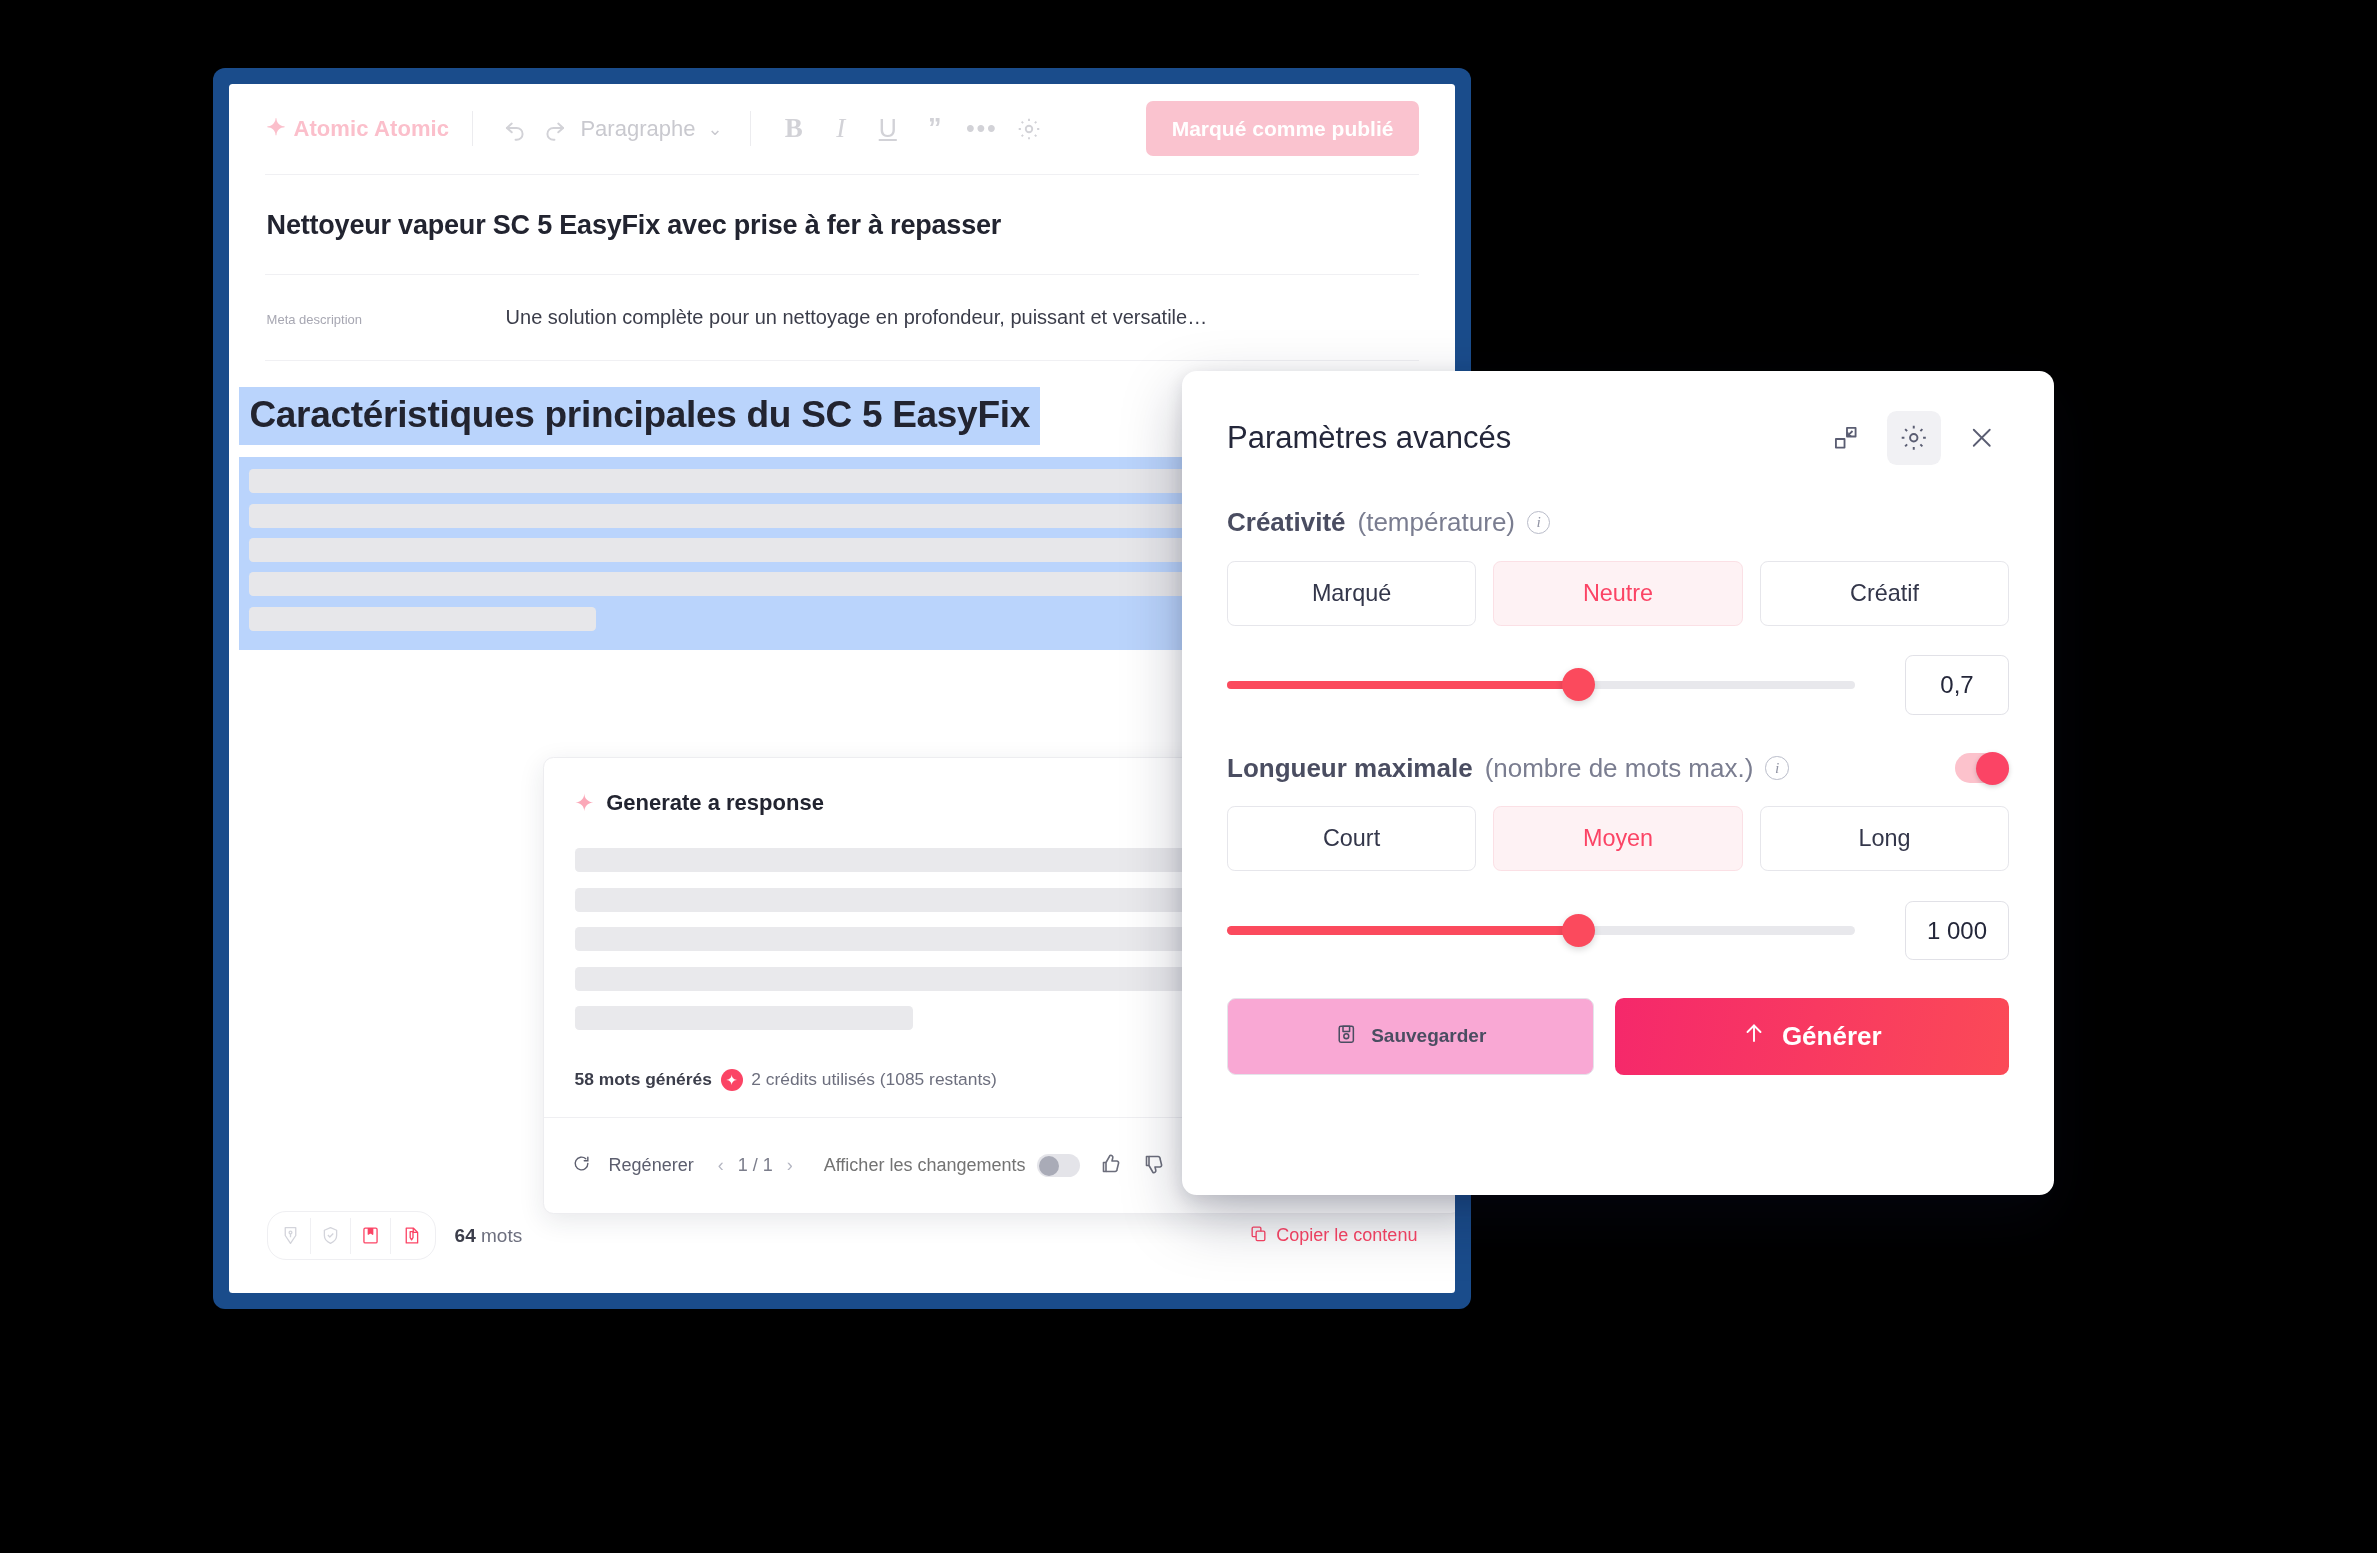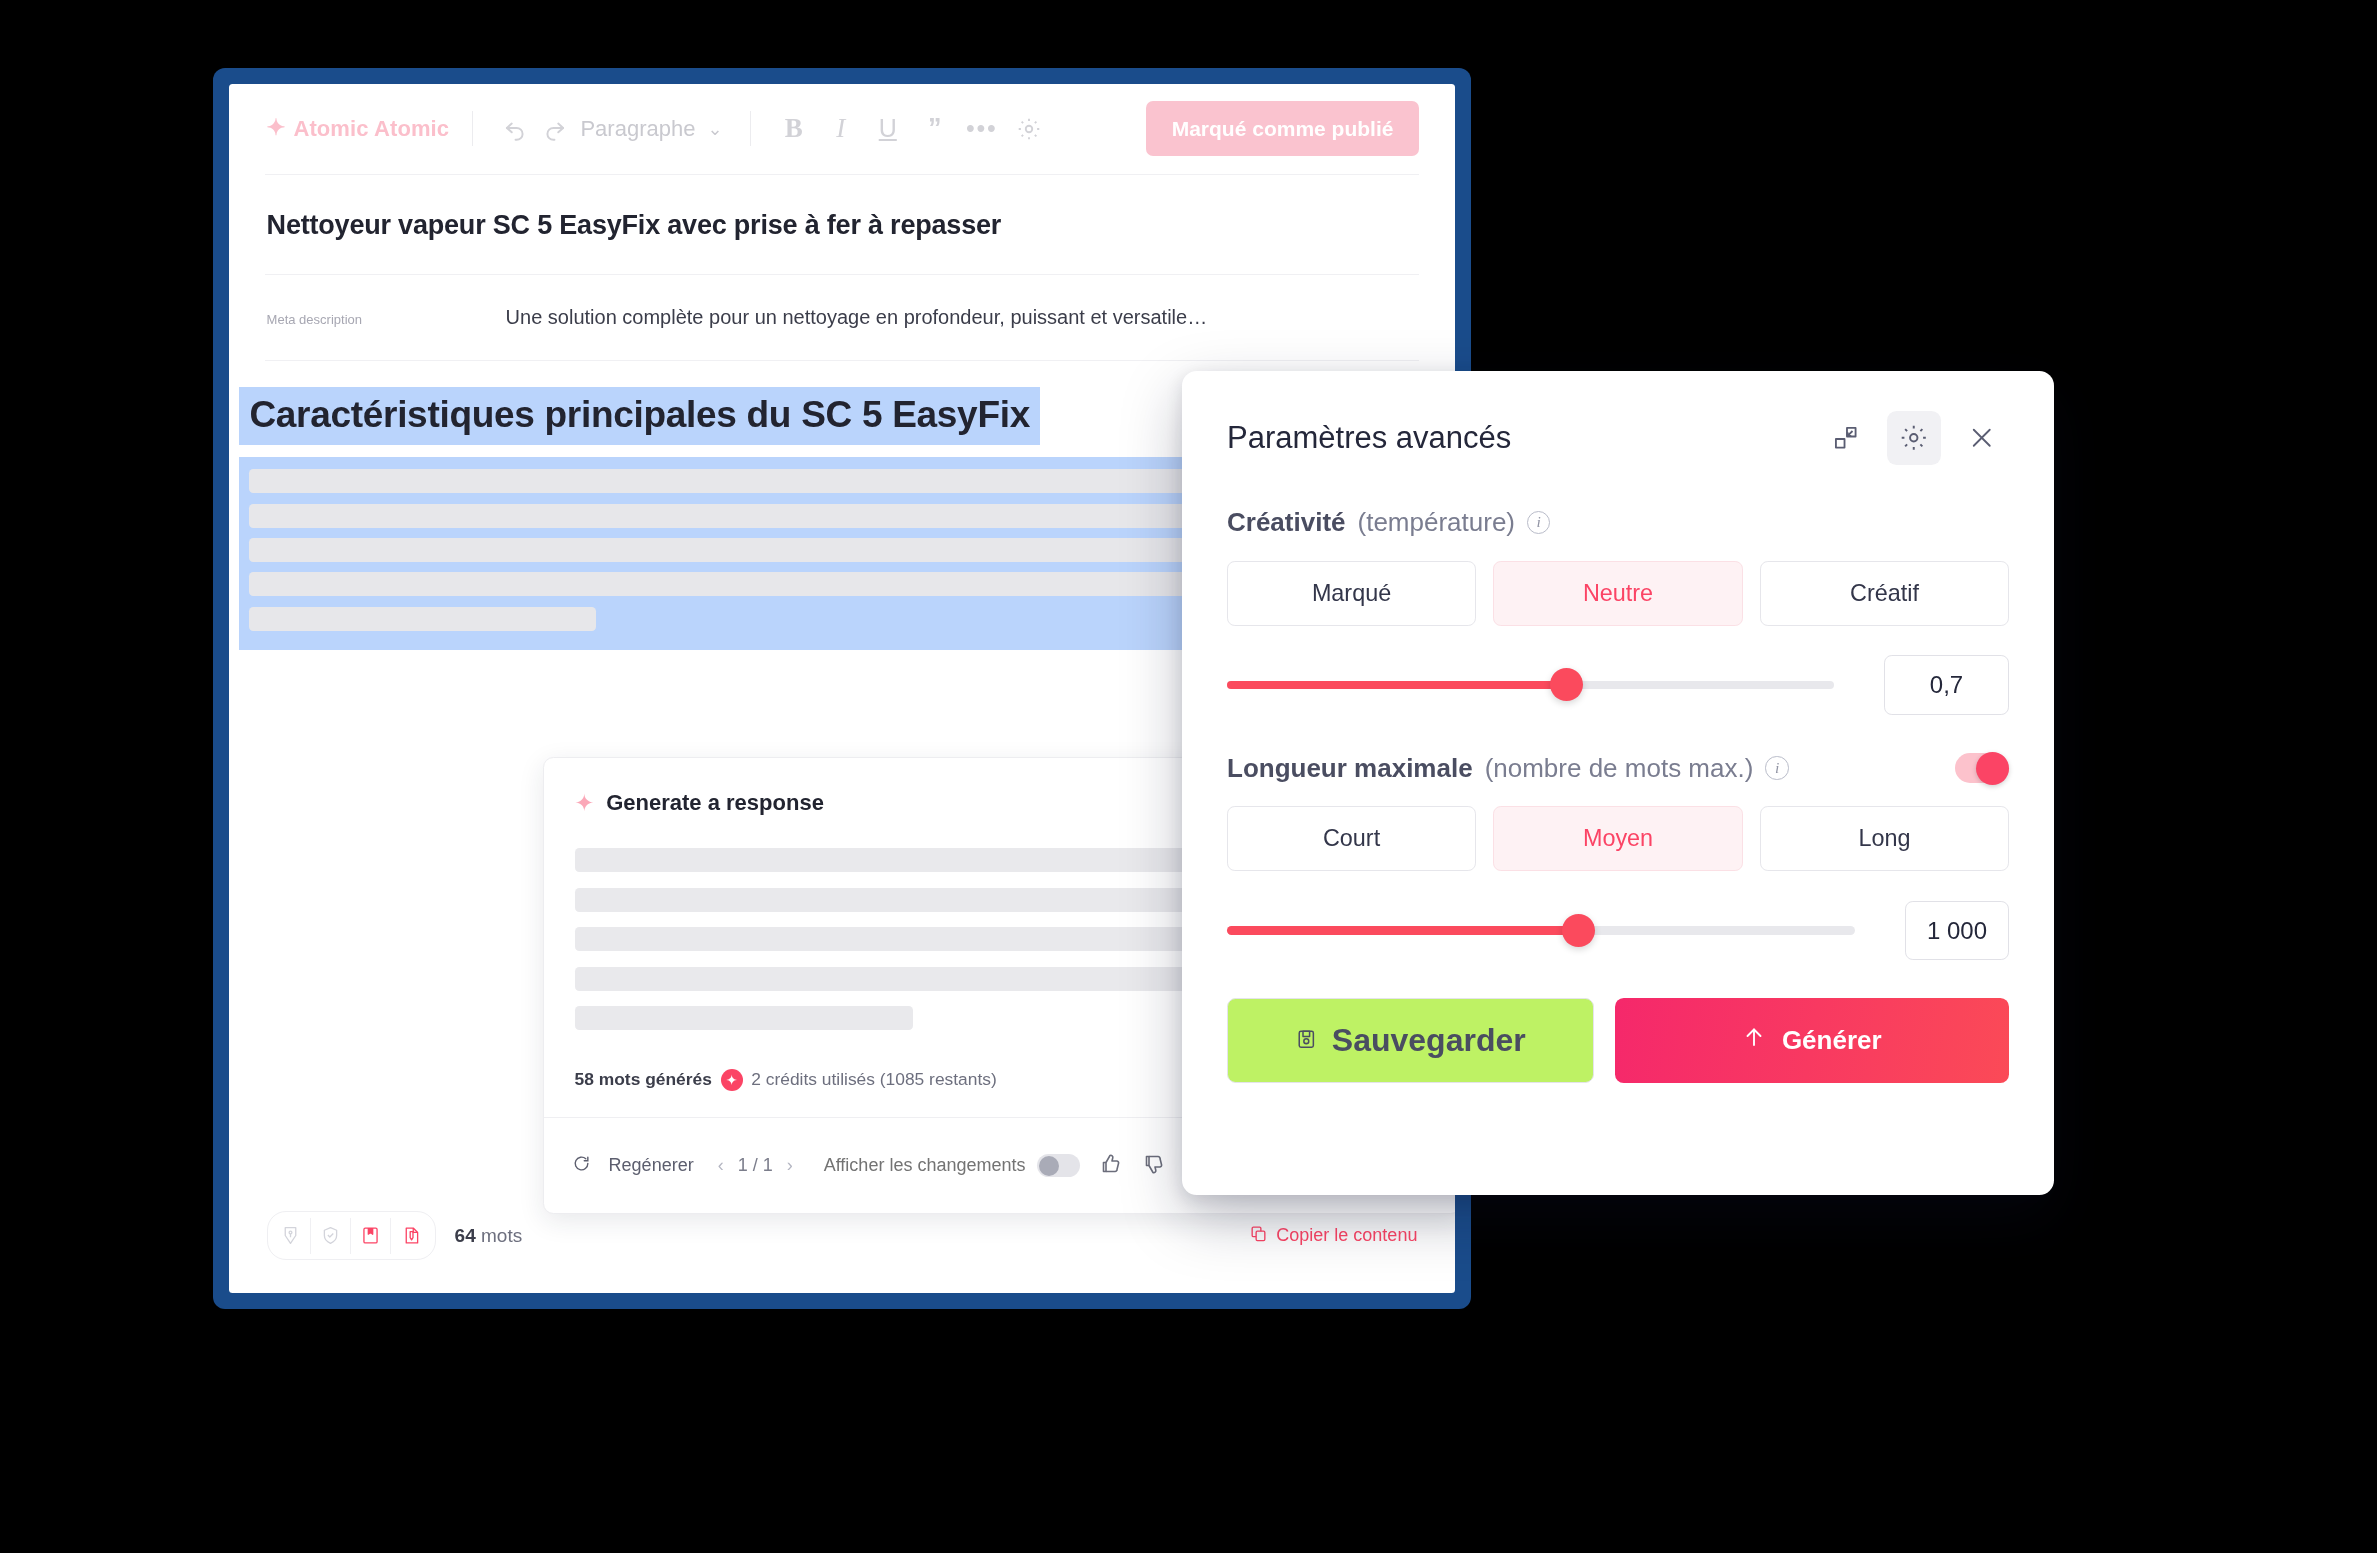--- a/index.html
+++ b/index.html
@@ -290,41 +290,41 @@
   }
   .slider .thumb {
     position: absolute; top: 50%;
     width: 33px; height: 33px;
     margin-left: -16.5px; margin-top: -16.5px;
     border-radius: 50%;
     background: #FB4A5D;
     box-shadow: 0 2.6px 7px rgba(0,0,0,.16);
   }
   .num-box {
-    width: 125px; flex: none;
+    width: 104px; flex: none;
     border: 0.9px solid #E1E1E7;
     border-radius: 7.8px;
     padding: 14.8px 0;
     text-align: center;
     font-size: 24px; color: #24273A;
     background: #FFFFFF;
   }
   .num-box.wide { width: 104px; }
 
   #modal-footer {
     display: flex; gap: 21px;
     margin-top: 12px;
   }
   #save-btn {
     flex: 1;
     display: flex; align-items: center; justify-content: center; gap: 14px;
     border: 0.9px solid #E4E4EA; border-radius: 8.7px;
-    background: #bef264;
+    background: #f9a8d4;
     padding: 22.6px 0;
-    font-size: 32px; font-weight: bold; color: #4A4D61;
+    font-size: 19px; font-weight: bold; color: #4A4D61;
   }
   #generate-btn {
     flex: 1.08;
     display: flex; align-items: center; justify-content: center; gap: 15.6px;
     border: none; border-radius: 8.7px;
     background: linear-gradient(100deg, #F5286B 0%, #FB4A57 100%);
     padding: 22.6px 0;
     font-size: 26px; font-weight: bold; color: #FFFFFF;
   }
 </style>

